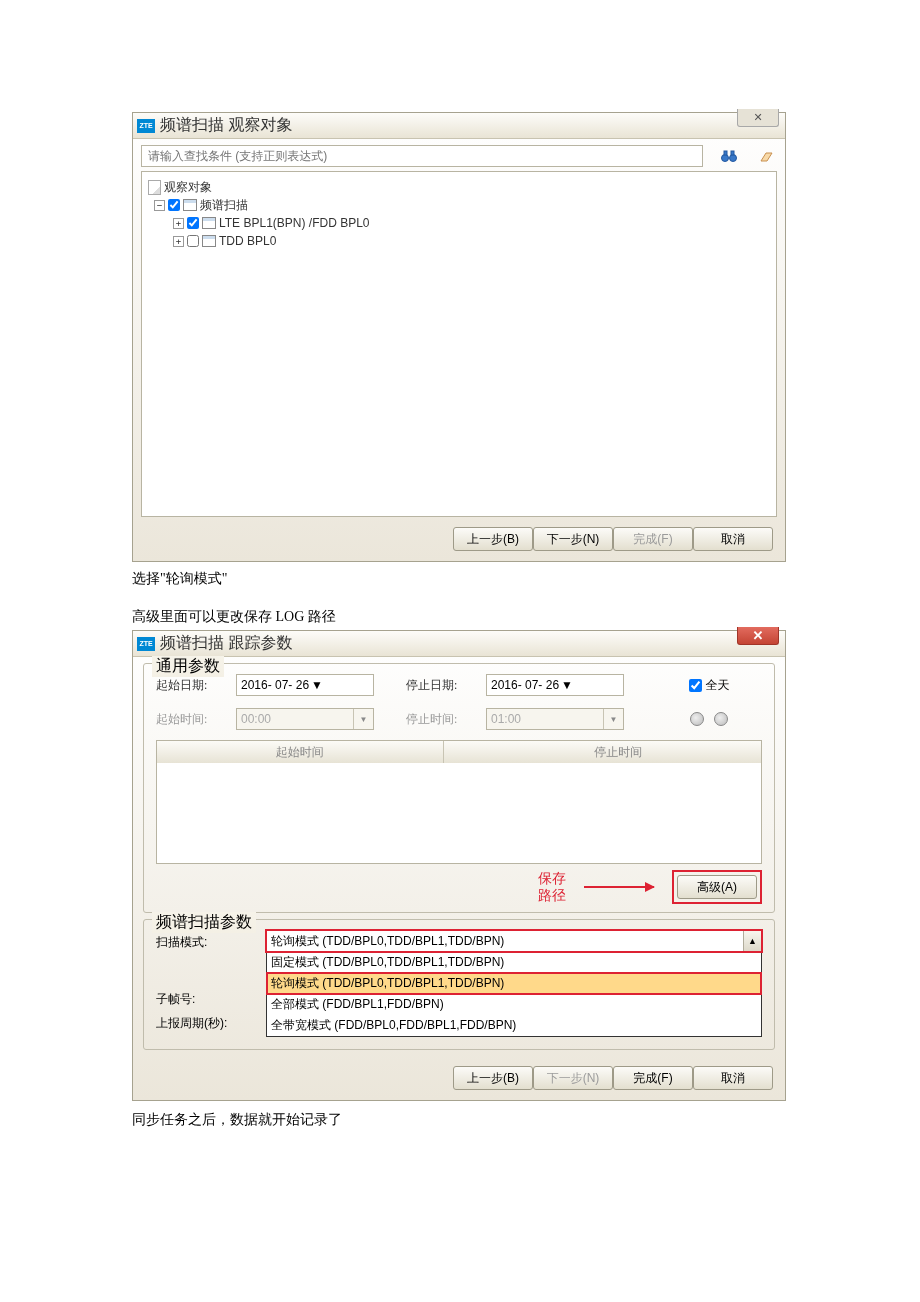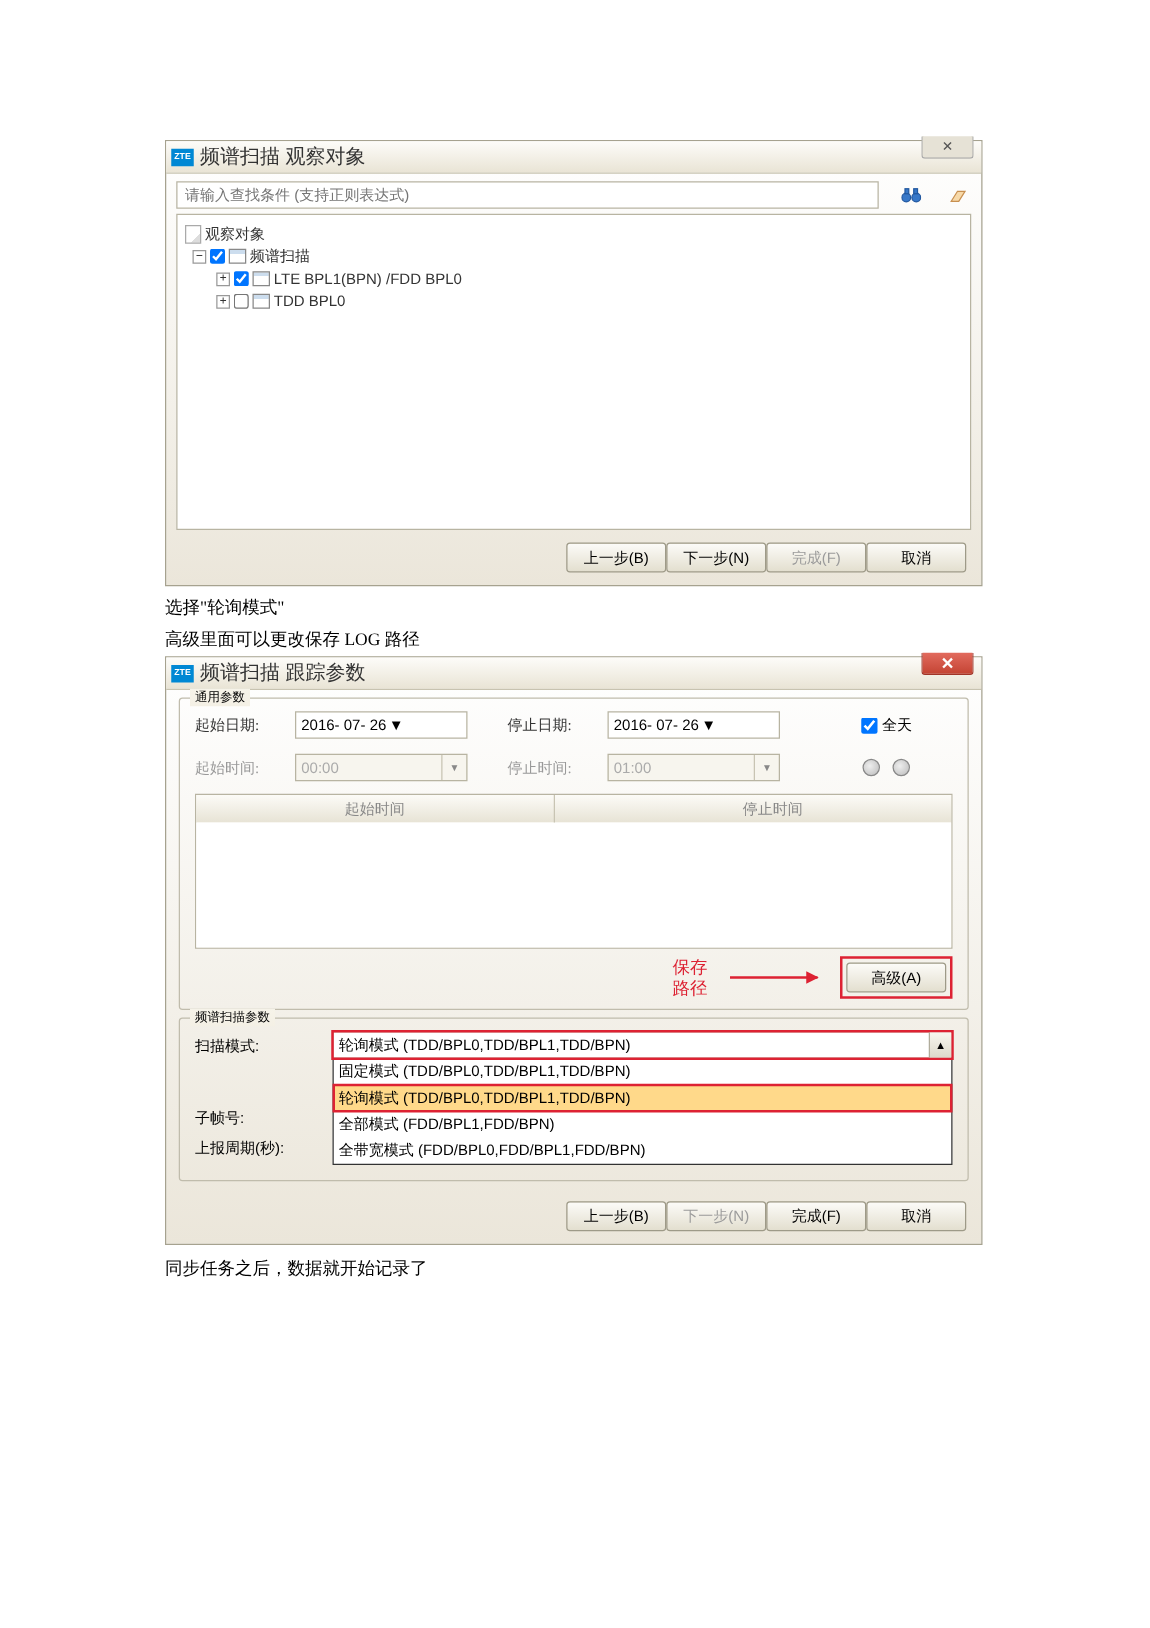--- a/index.html
+++ b/index.html
@@ -64,21 +64,21 @@
       width: 22px; height: 22px;
       display: flex; align-items: center; justify-content: center;
       border: 1px solid transparent;
       cursor: pointer;
     }
     
     .tree-box {
       margin: 0 8px;
       background: #fff;
       border: 1px solid #b8b4a2;
-      height: 253px;
+      height: 346px;
       padding: 6px;
       font-size: 12px;
       color: #333;
     }
     .tree-row { display: flex; align-items: center; height: 18px; gap: 3px; }
     .toggler {
       width: 11px; height: 11px;
       border: 1px solid #999;
       display: flex; align-items: center; justify-content: center;
       font-size: 9px; line-height: 1;
@@ -119,21 +119,21 @@
       margin: 6px 10px;
       border: 1px solid #c0bcac;
       border-radius: 3px;
       padding: 10px 12px 8px 12px;
       position: relative;
     }
     .fieldset-label {
       position: absolute; top: -8px; left: 8px;
       background: linear-gradient(to bottom, #f6f3e9, #f4f0e5);
       padding: 0 4px;
-      font-size: 10px;
+      font-size: 16px;
     }
     
     .param-grid {
       display: grid;
       grid-template-columns: 80px 170px 80px 170px auto;
       row-gap: 12px;
       align-items: center;
       font-size: 12px;
     }
     .param-label { color: #333; font-family: Liberation Serif, serif; }
@@ -296,21 +296,21 @@
   </div>
   <div class="button-row">
     <button class="win-button">上一步(B)</button>
     <button class="win-button">下一步(N)</button>
     <button class="win-button" disabled="">完成(F)</button>
     <button class="win-button">取消</button>
   </div>
 </div>
 
 <div class="body-text">选择"轮询模式"</div>
-<div class="body-text" style="margin-top:8px">高级里面可以更改保存 LOG 路径</div>
+<div class="body-text" style="margin-top:20px">高级里面可以更改保存 LOG 路径</div>
 
 <div class="dialog" style="margin-top:4px">
   <div class="titlebar">
     <div class="zte-badge">ZTE</div>
     <span class="titlebar-title">频谱扫描 跟踪参数</span>
     <div class="close-cap red">✕</div>
   </div>
 
   <div class="fieldset">
     <div class="fieldset-label">通用参数</div>

